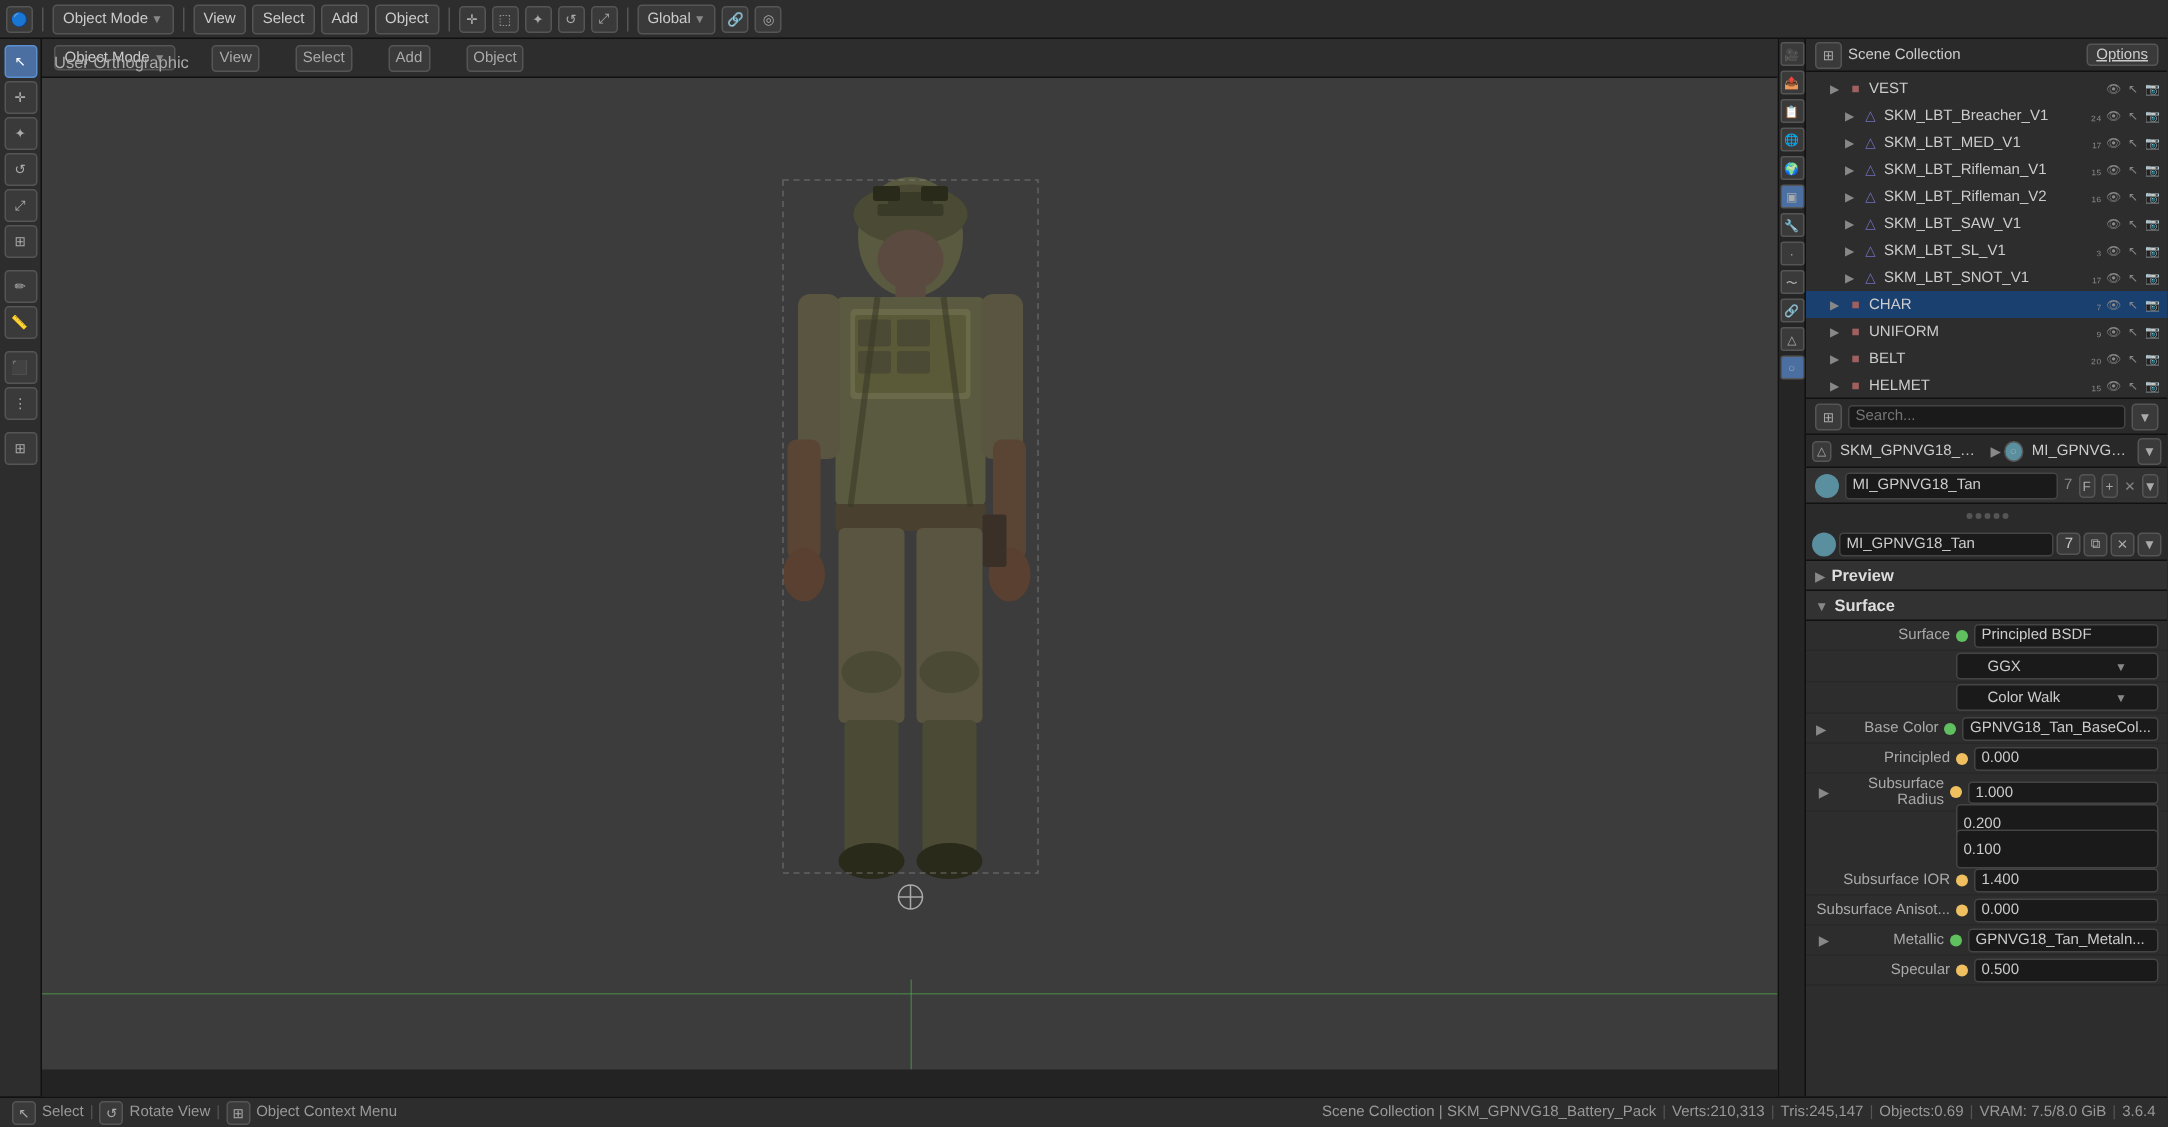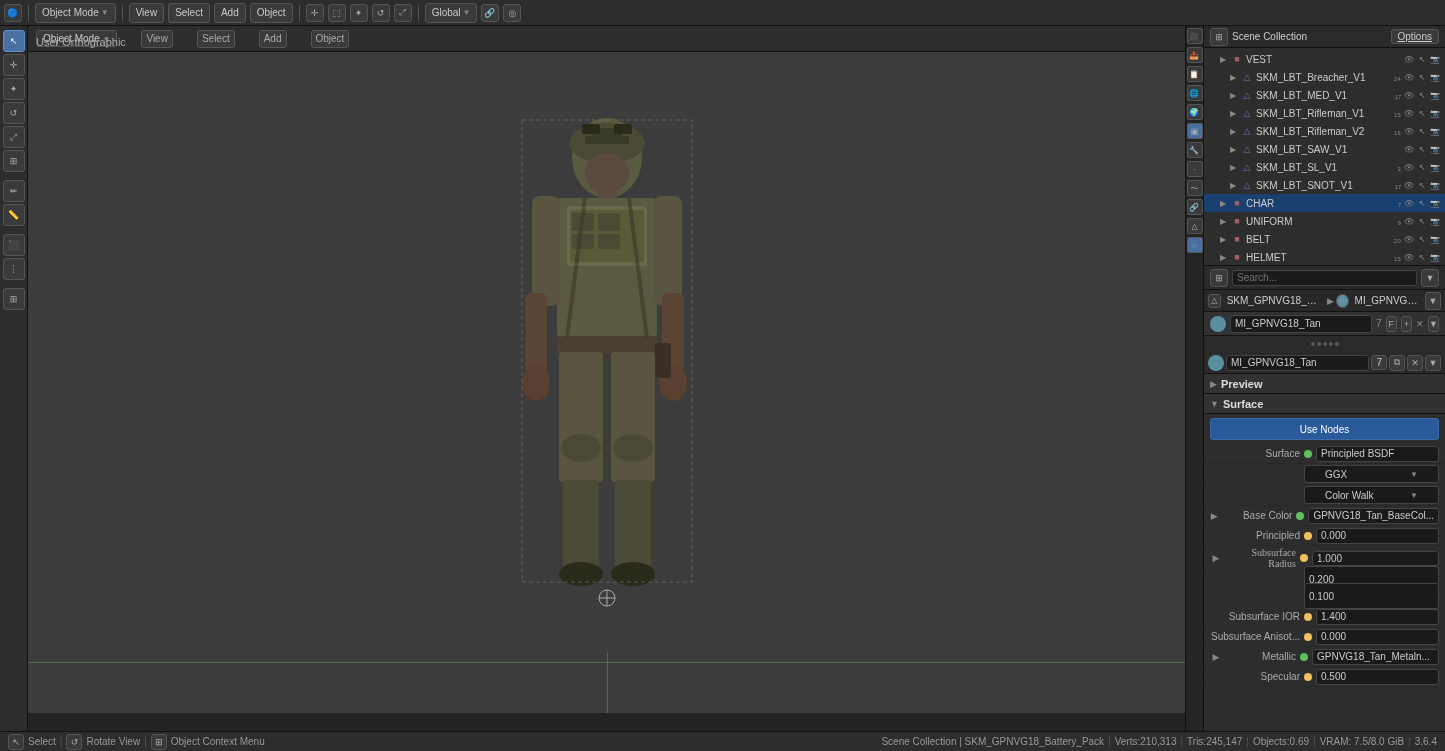--- a/index.html
+++ b/index.html
@@ -947,23 +947,20 @@
           <span class="section-label">Preview</span>
         </div>
 
         <div class="section-header">
           <span class="section-arrow">▼</span>
           <span class="section-label">Surface</span>
         </div>
 
         <div class="section-body">
 
-          <div class="use-nodes-btn">
-            <span>Use Nodes</span>
-          </div>
 
           <div class="prop-row">
             <span class="prop-label">Surface</span>
             <div class="prop-dot prop-dot-green"></div>
             <div class="prop-value">
               <span>Principled BSDF</span>
             </div>
           </div>
 
           <div class="prop-row">
@@ -992,21 +989,21 @@
           </div>
 
           <div class="prop-row">
             <span class="prop-label">Principled</span>
             <div class="prop-dot"></div>
             <div class="prop-value">0.000</div>
           </div>
 
           <div class="prop-row">
             <div class="prop-expand">▶</div>
-            <span class="prop-label" style="width:70px;text-align:right;font-size:10px;font-family:Liberation Serif, serif;">Subsurface Radius</span>
+            <span class="prop-label" style="width:70px;text-align:right;font-size:10px;">Subsurface Radius</span>
             <div class="prop-dot"></div>
             <div style="display:flex;flex-direction:column;gap:1px;flex:1;">
               <div class="prop-value">1.000</div>
             </div>
           </div>
           <div class="sub-values">
             <div class="sub-val-row">
               <div class="sub-val">0.200</div>
             </div>
             <div class="sub-val-row">

